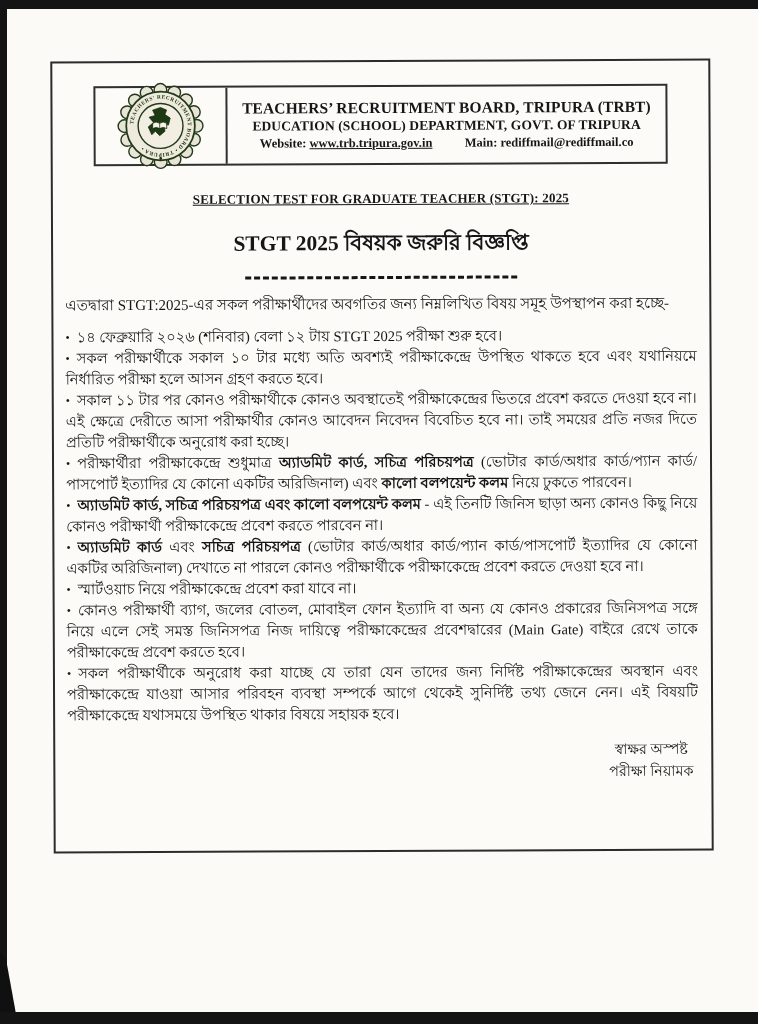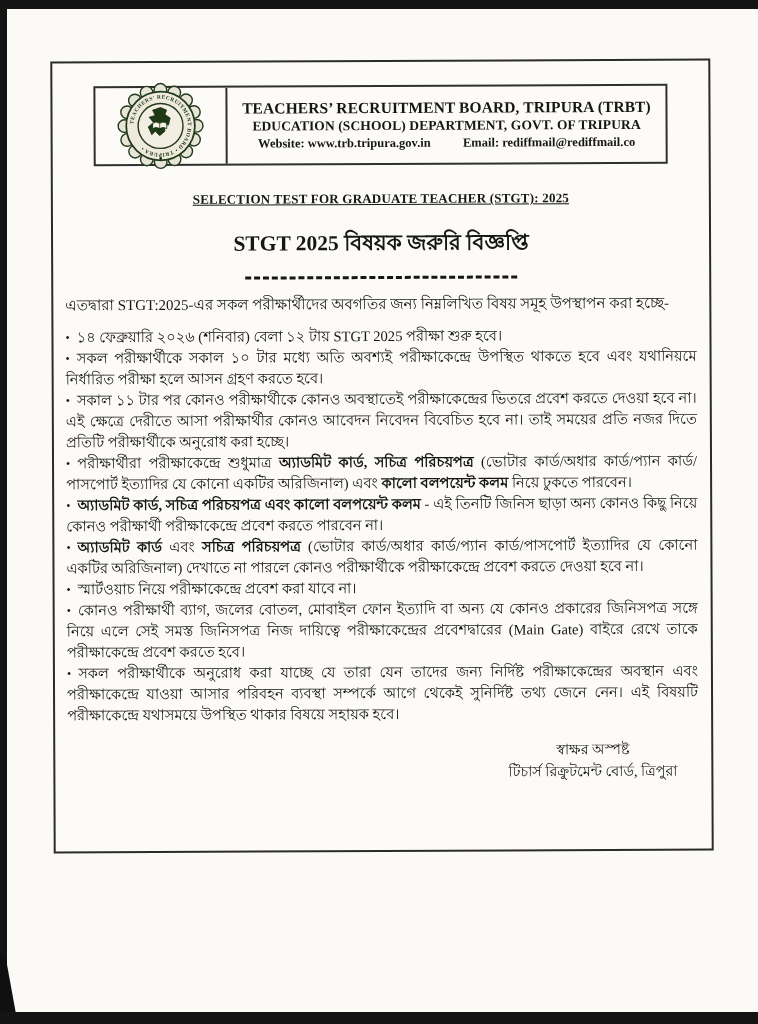--- a/index.html
+++ b/index.html
@@ -13,35 +13,35 @@
   .doc-frame{position:absolute;left:52px;top:60px;width:656px;height:788px;
     border:2px solid #2b2b2b;background:#fcfbf8;transform:rotate(-0.25deg);color:#161616;}
   
   .header-box{margin:23px auto 0 auto;width:570px;height:76px;border:2px solid #2f2f2f;
     display:flex;align-items:stretch;background:#fcfbf8;}
   .header-logo-cell{width:130px;border-right:2px solid #2f2f2f;display:flex;align-items:center;justify-content:center;}
   .header-text-cell{flex:1;display:flex;flex-direction:column;align-items:center;justify-content:center;gap:1px;padding:2px 4px;}
   .org-name{font-weight:bold;font-size:15.5px;letter-spacing:.1px;}
   .dept-name{font-weight:bold;font-size:13.5px;letter-spacing:.1px;}
   .contact-line{font-weight:bold;font-size:12.5px;margin-top:1px;}
-  .contact-line .ws{}
+  .contact-line .ws{text-decoration:underline;}
   .contact-gap{display:inline-block;width:26px;}
   
   .subheading{margin-top:26px;text-align:center;font-weight:bold;font-size:13px;
     text-decoration:underline;letter-spacing:.2px;}
   .doc-title{margin-top:19px;text-align:center;font-weight:bold;font-size:21.5px;}
   .dash-sep{margin:14px auto 0 auto;width:272px;border-top:3.5px dashed #161616;}
   .intro{margin:15px 12px 0 12px;font-size:15px;line-height:21px;}
   
   .bullet-list{margin:11px 13px 0 12px;}
   .bullet-item{font-size:14.6px;line-height:21px;text-align:justify;}
   .bullet-dot{display:inline-block;font-size:12px;vertical-align:1px;margin-right:7px;}
   .bold-seg{font-weight:bold;}
   
-  .signature-block{float:right;margin:15px 34px 0 0;text-align:center;font-size:14.3px;line-height:21.5px;}
+  .signature-block{float:right;margin:15px 18px 0 0;text-align:center;font-size:14.3px;line-height:21.5px;}
   .bn{font-family:"Liberation Serif","DejaVu Sans",serif;}
   .seal-svg{width:96px;height:88px;display:block;}
 </style>
 </head>
 <body>
 
 <div class="viewport">
   <div class="scan-bar-top"></div>
 
   <div class="doc-frame">
@@ -81,21 +81,21 @@
           <circle cx="50" cy="87" r="1.6" fill="#17300f"></circle>
         </svg>
       </div>
       <div class="header-text-cell">
         <div class="org-name">TEACHERS’ RECRUITMENT BOARD, TRIPURA (TRBT)</div>
         <div class="dept-name">EDUCATION (SCHOOL) DEPARTMENT, GOVT. OF TRIPURA</div>
         <div class="contact-line">
           <span>Website:</span>
           <span class="ws">www.trb.tripura.gov.in</span>
           <span class="contact-gap"></span>
-          <span>Email:</span>
+          <span>Main:</span>
           <span>rediffmail@rediffmail.co</span>
         </div>
       </div>
     </div>
 
     <div class="subheading">SELECTION TEST FOR GRADUATE TEACHER (STGT): 2025</div>
 
     <div class="doc-title bn">STGT 2025 বিষয়ক জরুরি বিজ্ঞপ্তি</div>
 
     <div class="dash-sep"></div>
@@ -109,21 +109,21 @@
         <div class="bullet-item"><span class="bullet-dot">•</span><span>পরীক্ষার্থীরা পরীক্ষাকেন্দ্রে শুধুমাত্র </span><span class="bold-seg">অ্যাডমিট কার্ড, সচিত্র পরিচয়পত্র</span><span> (ভোটার কার্ড/অধার কার্ড/প্যান কার্ড/পাসপোর্ট ইত্যাদির যে কোনো একটির অরিজিনাল) এবং </span><span class="bold-seg">কালো বলপয়েন্ট কলম</span><span> নিয়ে ঢুকতে পারবেন।</span></div>
         <div class="bullet-item"><span class="bullet-dot">•</span><span class="bold-seg">অ্যাডমিট কার্ড, সচিত্র পরিচয়পত্র এবং কালো বলপয়েন্ট কলম</span><span> - এই তিনটি জিনিস ছাড়া অন্য কোনও কিছু নিয়ে কোনও পরীক্ষার্থী পরীক্ষাকেন্দ্রে প্রবেশ করতে পারবেন না।</span></div>
         <div class="bullet-item"><span class="bullet-dot">•</span><span class="bold-seg">অ্যাডমিট কার্ড</span><span> এবং </span><span class="bold-seg">সচিত্র পরিচয়পত্র</span><span> (ভোটার কার্ড/অধার কার্ড/প্যান কার্ড/পাসপোর্ট ইত্যাদির যে কোনো একটির অরিজিনাল) দেখাতে না পারলে কোনও পরীক্ষার্থীকে পরীক্ষাকেন্দ্রে প্রবেশ করতে দেওয়া হবে না।</span></div>
         <div class="bullet-item"><span class="bullet-dot">•</span><span>স্মার্টওয়াচ নিয়ে পরীক্ষাকেন্দ্রে প্রবেশ করা যাবে না।</span></div>
         <div class="bullet-item"><span class="bullet-dot">•</span><span>কোনও পরীক্ষার্থী ব্যাগ, জলের বোতল, মোবাইল ফোন ইত্যাদি বা অন্য যে কোনও প্রকারের জিনিসপত্র সঙ্গে নিয়ে এলে সেই সমস্ত জিনিসপত্র নিজ দায়িত্বে পরীক্ষাকেন্দ্রের প্রবেশদ্বারের (Main Gate) বাইরে রেখে তাকে পরীক্ষাকেন্দ্রে প্রবেশ করতে হবে।</span></div>
         <div class="bullet-item"><span class="bullet-dot">•</span><span>সকল পরীক্ষার্থীকে অনুরোধ করা যাচ্ছে যে তারা যেন তাদের জন্য নির্দিষ্ট পরীক্ষাকেন্দ্রের  অবস্থান এবং পরীক্ষাকেন্দ্রে যাওয়া আসার পরিবহন ব্যবস্থা সম্পর্কে আগে থেকেই সুনির্দিষ্ট তথ্য জেনে নেন। এই বিষয়টি পরীক্ষাকেন্দ্রে যথাসময়ে উপস্থিত থাকার বিষয়ে সহায়ক হবে।</span></div>
       </div>
 
     <div class="signature-block bn" id="signature-block">
         <div>স্বাক্ষর অস্পষ্ট</div>
-        <div>টিচার্স রিক্রুটমেন্ট বোর্ড, ত্রিপুরা</div>
+        <div>পরীক্ষা নিয়ামক</div>
       </div>
 
   </div>
 
   <div class="scan-bar-left"></div>
   <div class="scan-blotch"></div>
   <div class="scan-bar-bottom"></div>
 </div>
 
 </body></html>

